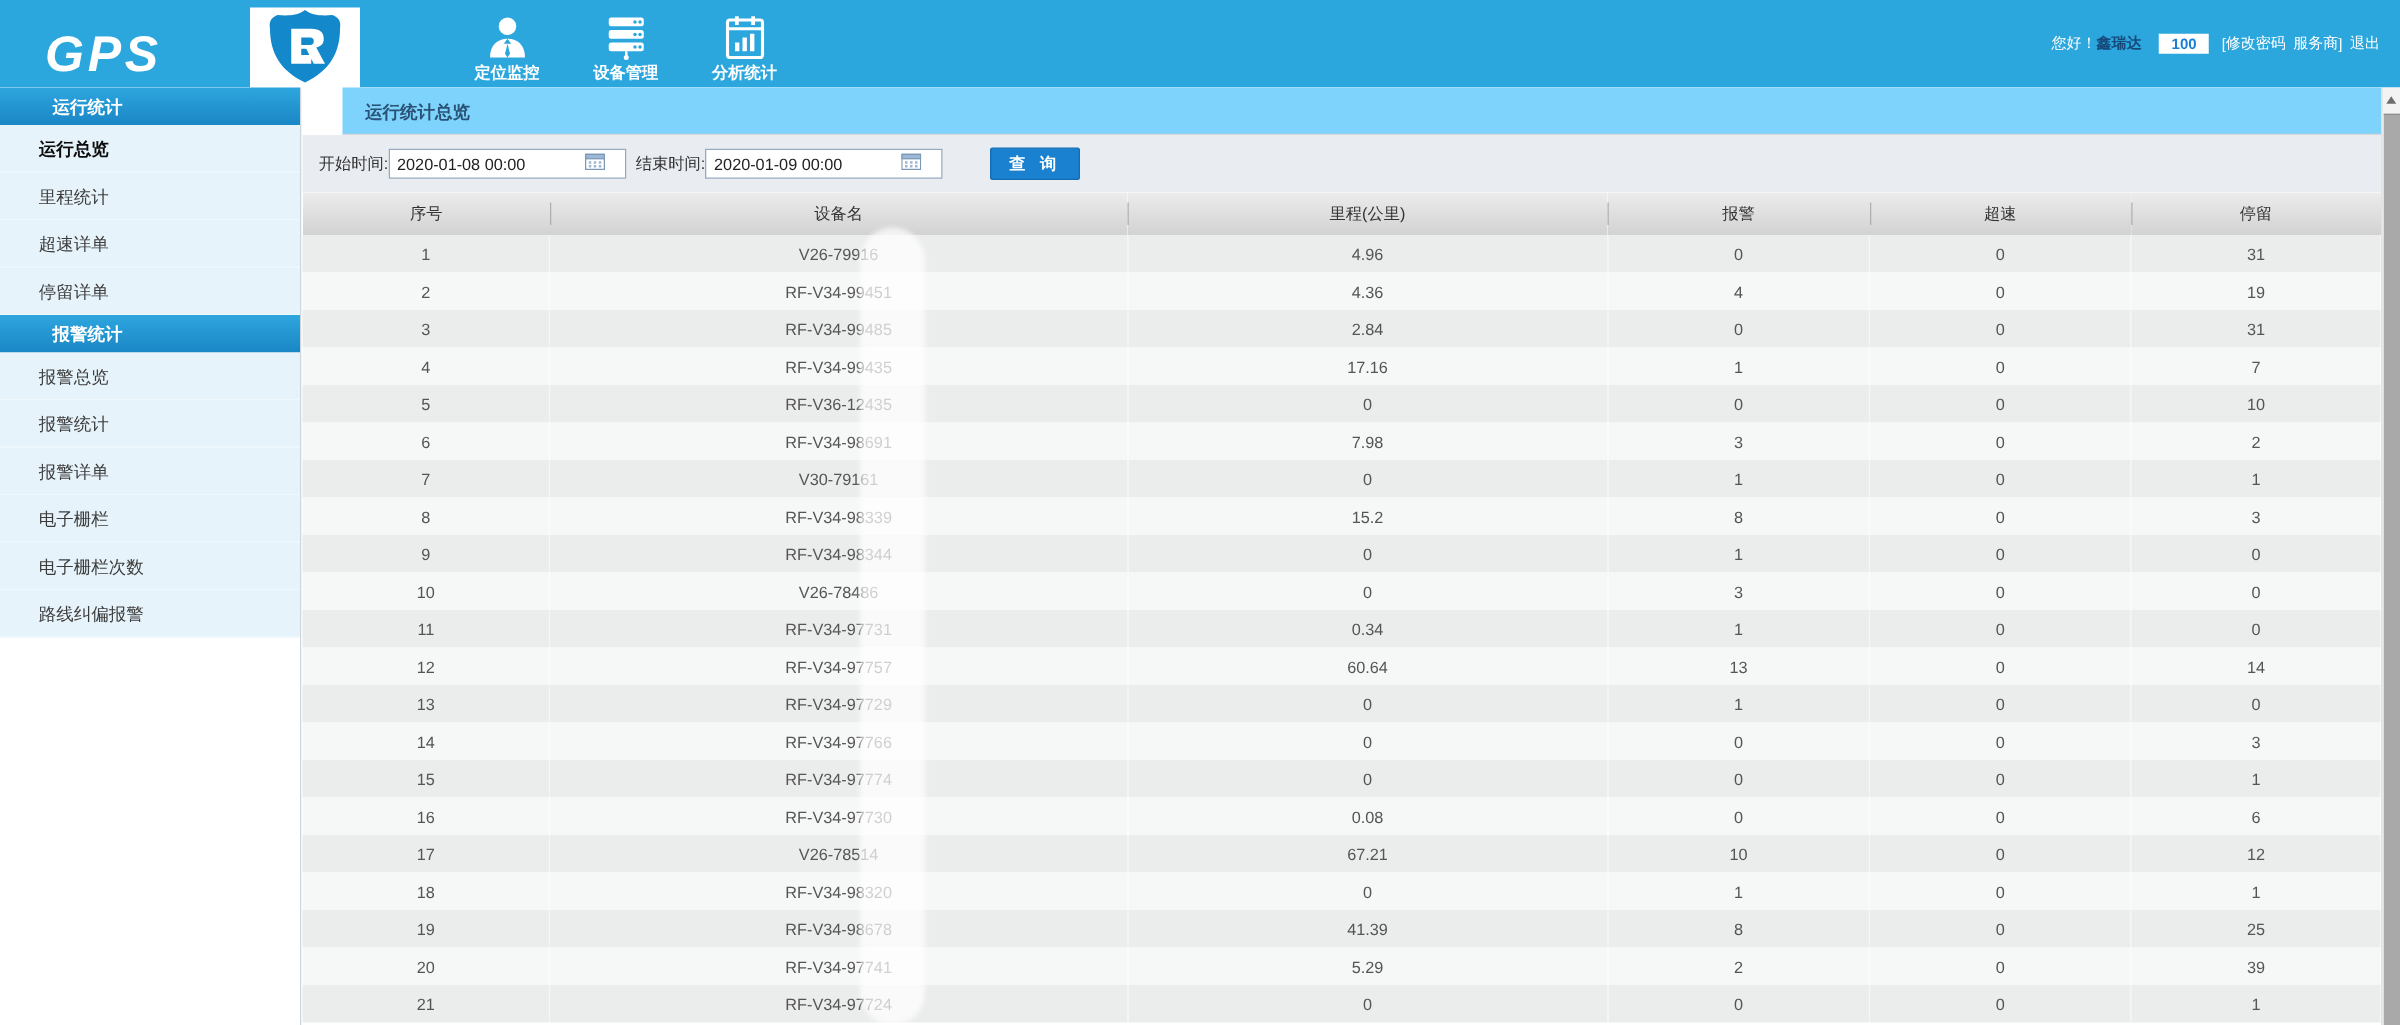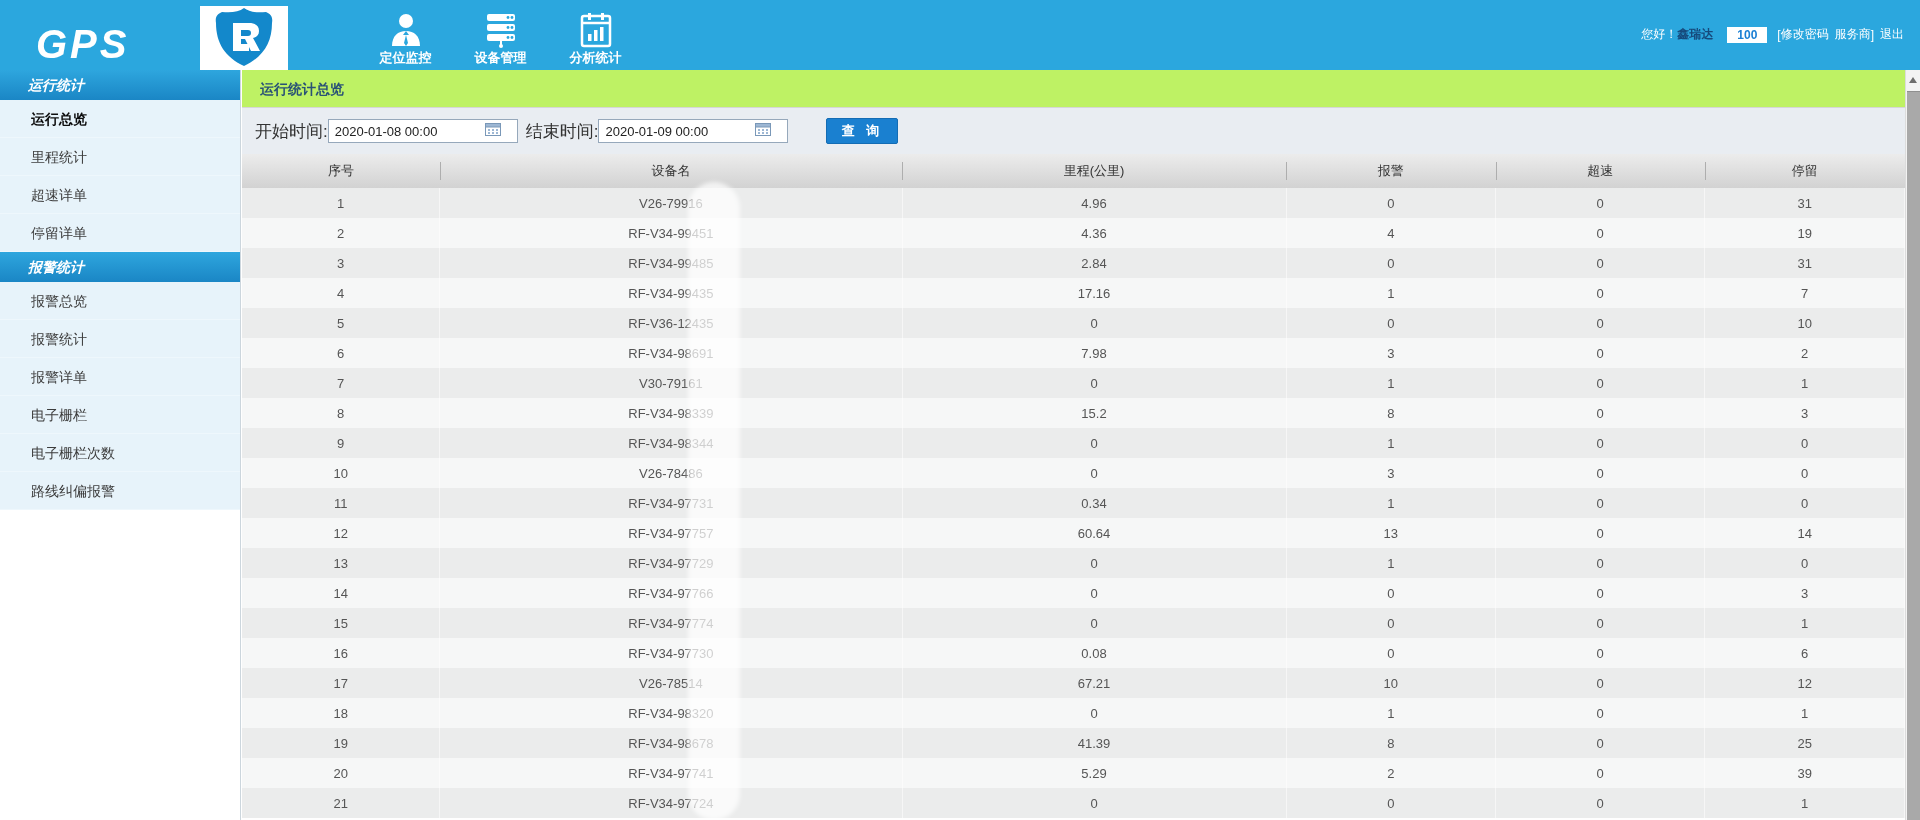--- a/index.html
+++ b/index.html
@@ -21,32 +21,32 @@
   .user-info { position:absolute; right:16px; top:26px; display:flex; align-items:center;
     color:#fff; font-size:12px; white-space:nowrap; }
   .user-info .uname { font-weight:bold; color:#164a7c; margin-right:14px; }
   .user-badge { background:#fff; color:#1a7fd4; font-weight:bold; padding:1px 10px; margin-right:10px; }
   .user-link { color:#fff; cursor:pointer; }
   .u-sep { margin:0 3px; }
 
   
   .sidebar { position:absolute; left:0; top:70px; width:241px; height:750px; background:#fff;
     border-right:1px solid #ccd6dd; }
-  .side-group-header { height:30px; line-height:30px; padding-left:28px; color:#fff; font-size:14px;
-    font-weight:bold; background:linear-gradient(180deg,#2ea6de 0%,#1a86c5 100%); cursor:pointer;font-style:italic; }
+  .side-group-header { height:30px; line-height:30px; padding-left:42px; color:#fff; font-size:14px;
+    font-weight:bold; background:linear-gradient(180deg,#2ea6de 0%,#1a86c5 100%); cursor:pointer; }
   .side-item { height:38px; line-height:38px; padding-left:31px; font-size:14px; color:#3c3c3c;
     background:#e7f3fa; border-bottom:1px solid #eef7fc; cursor:pointer; }
   .side-item.active { font-weight:bold; color:#0d0d0d; }
 
   
   .main { position:absolute; left:242px; top:70px; width:1663px; height:750px; background:#fff; }
-  .page-title-bar { height:38px; line-height:38px; padding-left:18px; background:#bef264;
-    border-bottom:1px solid #d6d6d6; color:#2a5276; font-size:14px; font-weight:bold; }
+  .page-title-bar { height:38px; line-height:38px; padding-left:18px; background:#7dd3fc;
+    border-bottom:1px solid #d6d6d6; color:#2a5276; font-size:14px; font-weight:bold;margin-left:32px; }
   .filter-bar { height:46px; background:#e9edf2; display:flex; align-items:center; padding-left:13px; }
-  .filter-label { font-size:17px; color:#333; }
+  .filter-label { font-size:13px; color:#333; }
   .date-box { width:190px; height:24px; background:#fff; border:1px solid #96a8bb; display:flex;
     align-items:center; justify-content:space-between; padding:0 16px 0 6px; margin-right:8px; cursor:text; }
   .date-value { font-size:13px; color:#222; }
   .search-btn { margin-left:30px; width:72px; height:26px; background:#1a80d0; border:1px solid #146cb4;
     border-radius:2px; color:#fff; font-size:13px; font-weight:bold; letter-spacing:4px; cursor:pointer;
     font-family:inherit; }
 
   
   table { width:100%; border-collapse:collapse; table-layout:fixed; }
   thead th { height:34px; background:linear-gradient(180deg,#ececec 0%,#d2d2d2 100%); font-weight:normal;

